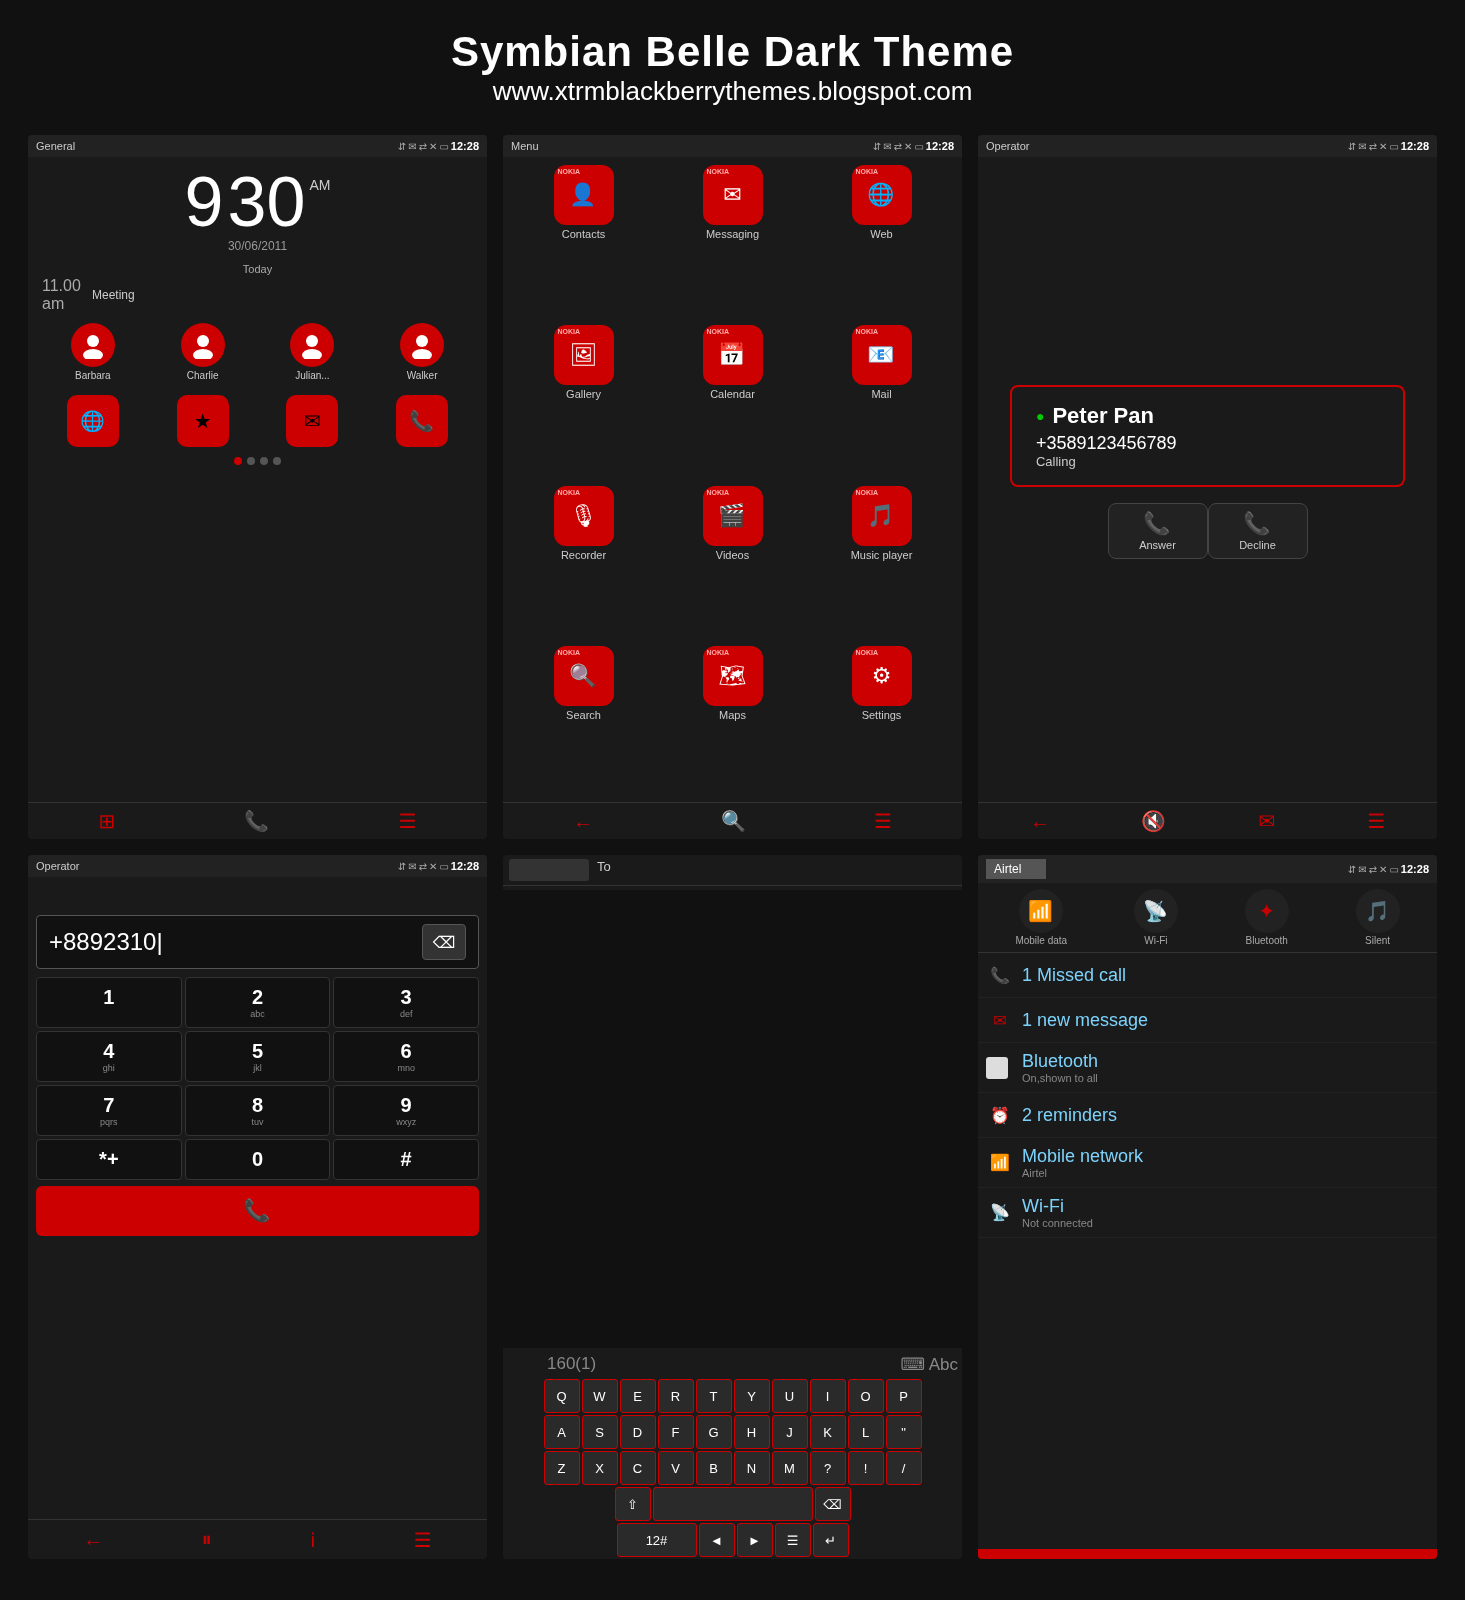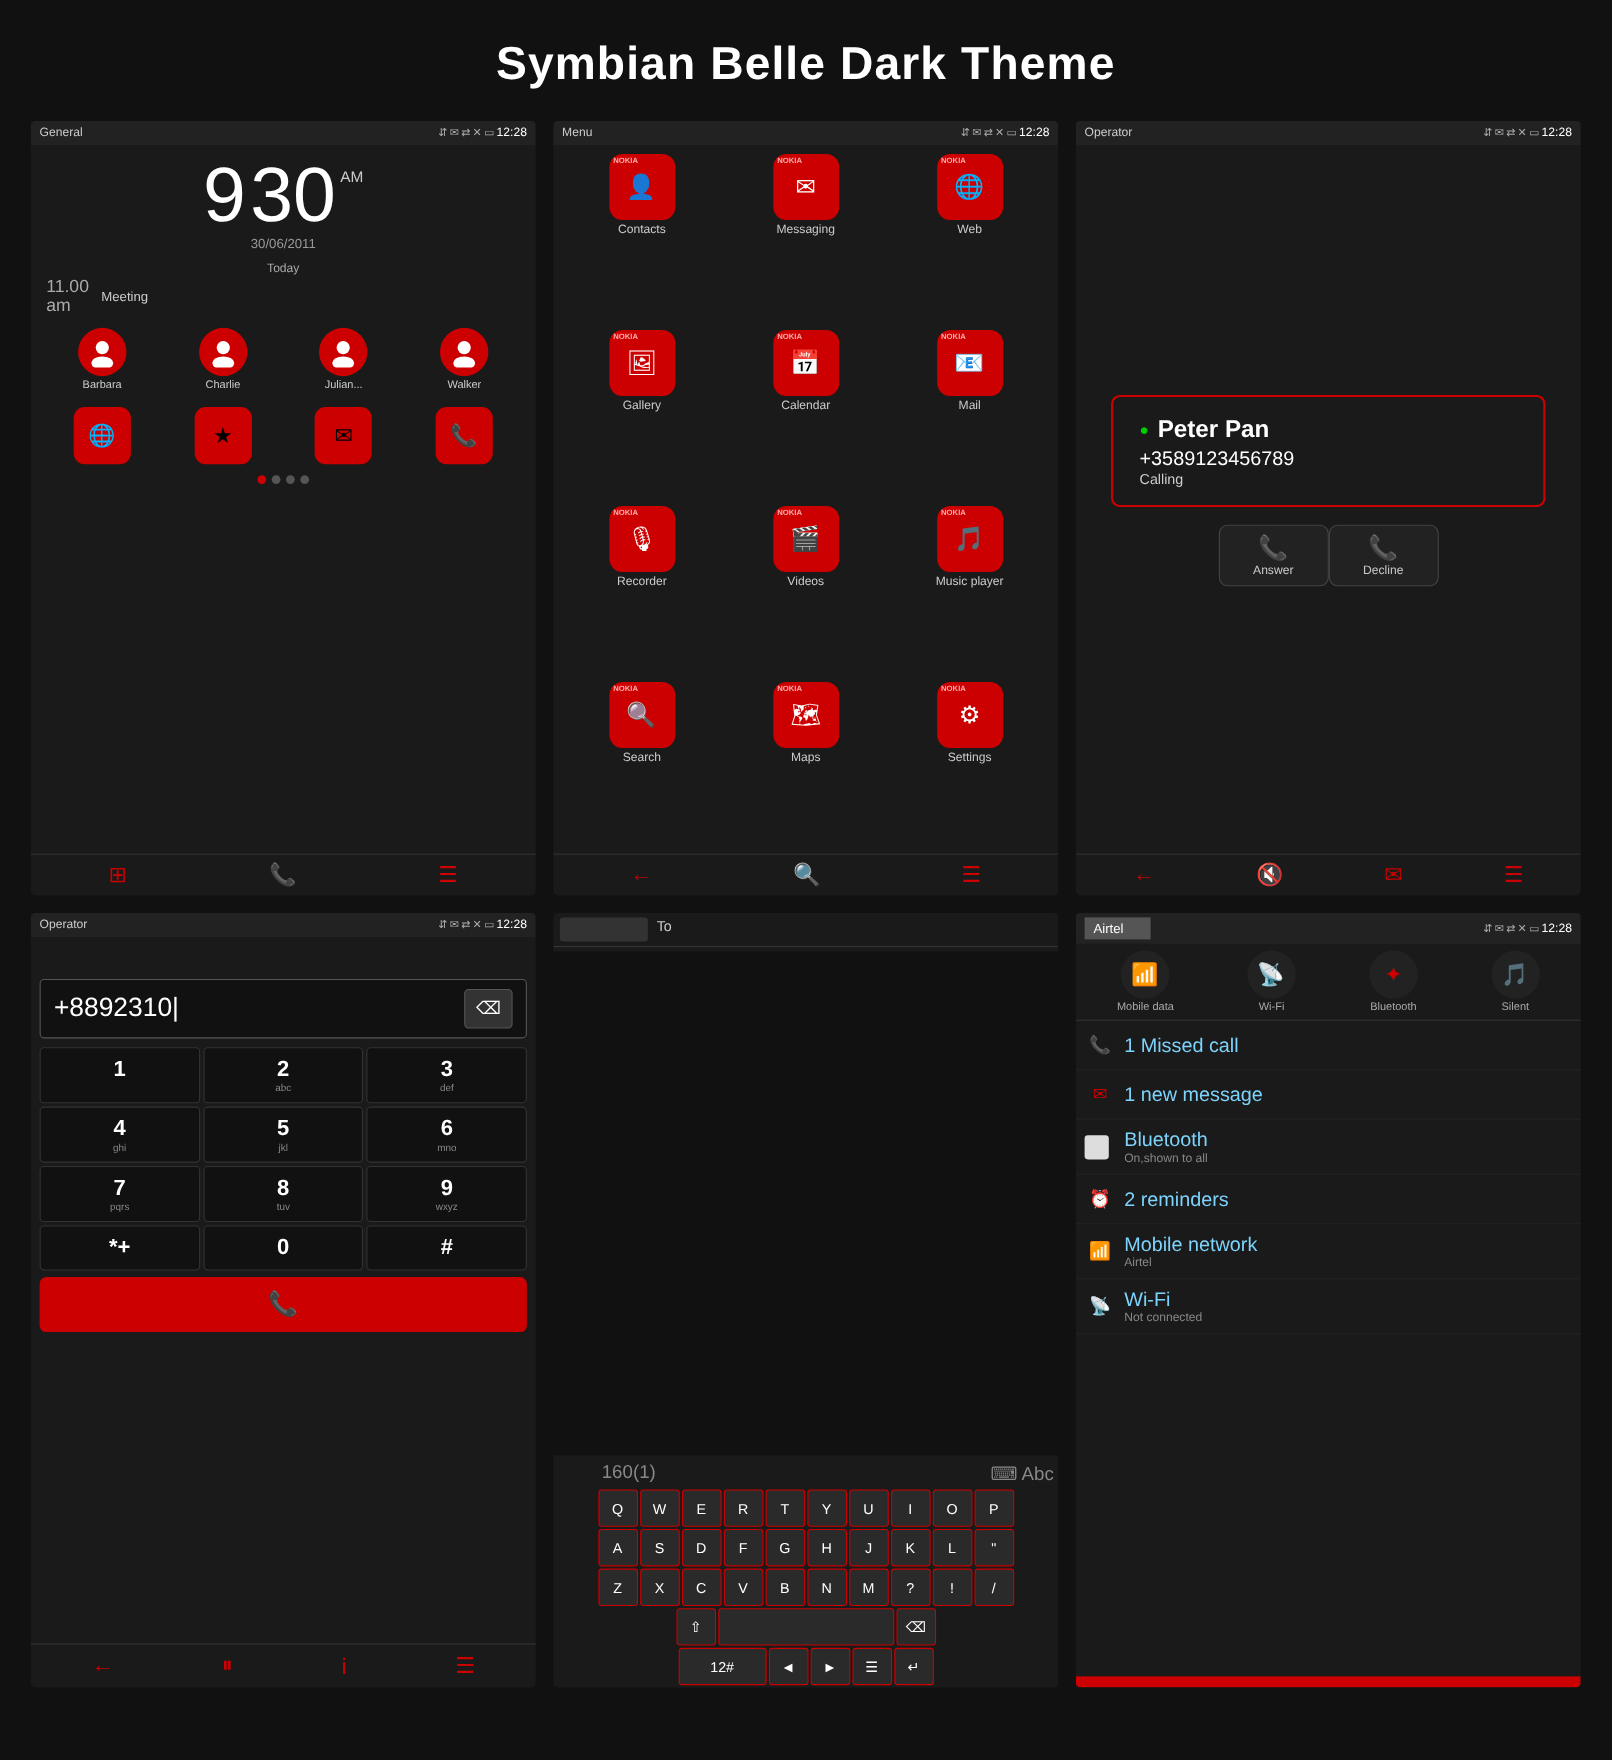--- a/index.html
+++ b/index.html
@@ -6,22 +6,21 @@
     body {
       width: 1465px;
       height: 1600px;
       background: #111;
       font-family: 'Arial', sans-serif;
       overflow: hidden;
     }
 
     .page-title {
       text-align: center;
-      padding: 18px 0 10px 0;
-      margin-top: 16px;
+      padding: 28px 0 10px 0;
     }
     .page-title h1 {
       color: #fff;
       font-size: 42px;
       font-weight: bold;
       letter-spacing: 1px;
     }
     .page-title h2 {
       color: #fff;
       font-size: 26px;
@@ -52,21 +51,21 @@
       display: flex;
       justify-content: space-between;
       align-items: center;
       padding: 4px 8px;
       font-size: 11px;
       color: #ccc;
       min-height: 22px;
     }
     .status-bar .label { color: #ccc; }
     .status-bar .icons { display: flex; align-items: center; gap: 2px; }
-    .status-bar .time { color: #fff; font-weight: normal; }
+    .status-bar .time { color: #fff; font-weight: bold; }
     .status-icon { font-size: 10px; color: #aaa; }
 
     
     .screen-general .clock-area {
       text-align: center;
       padding: 10px 0 4px 0;
     }
     .clock-big {
       display: flex;
       align-items: flex-start;
@@ -462,20 +461,21 @@
       background: #c00;
       height: 10px;
       margin-top: auto;
     }
   </style>
 </head>
 <body>
 
 <div class="page-title">
   <h1>Symbian Belle Dark Theme</h1>
+  <h2>www.xtrmblackberrythemes.blogspot.com</h2>
 </div>
 
 <div class="screens-grid">
 
   <div class="screen screen-general">
     <div class="status-bar">
       <span class="label">General</span>
       <div class="icons">
         <span class="status-icon">⇵</span>
         <span class="status-icon">✉</span>

